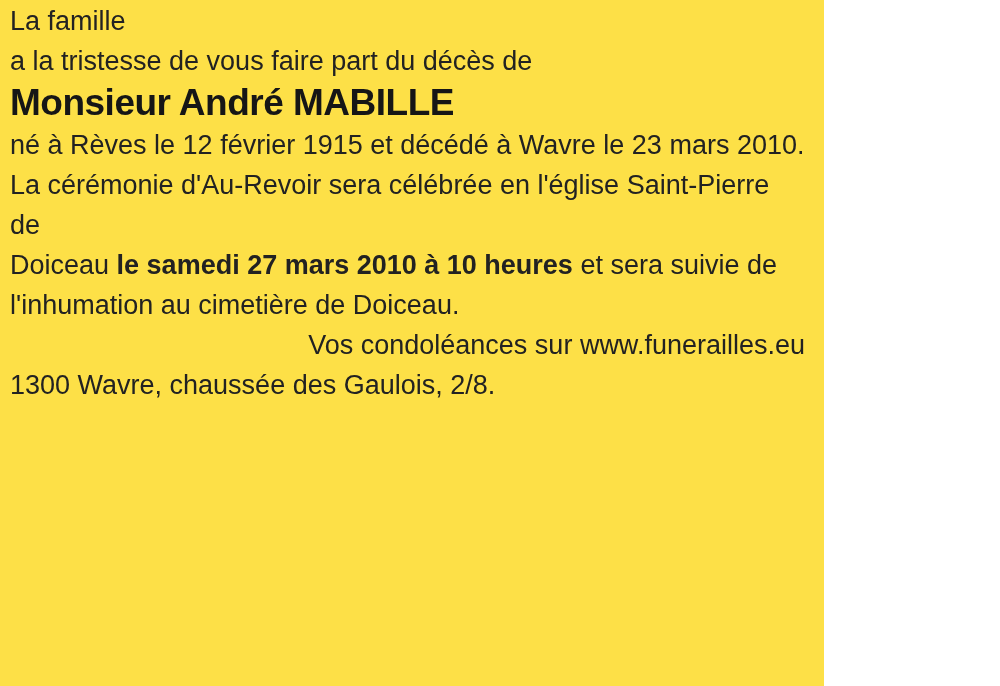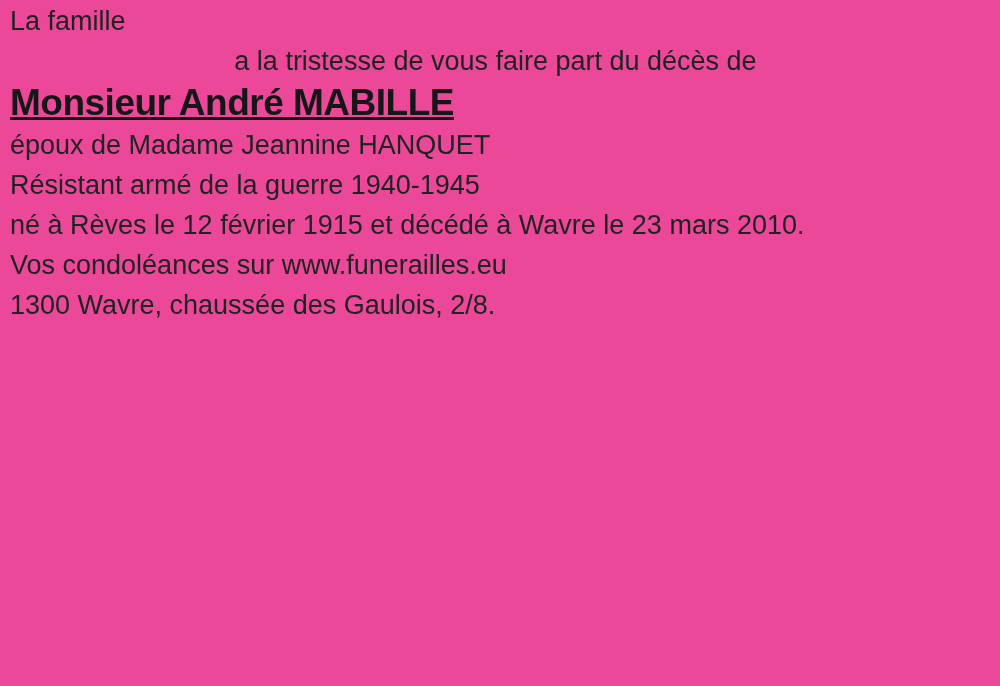--- a/index.html
+++ b/index.html
@@ -2,65 +2,65 @@
 <html lang="fr"><head>
   <meta charset="utf-8">
   <style>
     * { box-sizing: border-box; }
     html, body {
       margin: 0;
       padding: 0;
       background: #ffffff;
     }
     .page {
-      width: 1000px;
+      width: 824px;
       height: 686px;
       overflow: hidden;
-      background: #ec4899;
+      background: #fde047;
       color: #222222;
       font-family: "Liberation Sans", "DejaVu Sans", sans-serif;
       font-size: 27px;
       line-height: 40px;
       padding: 1px 19px 0 10px;
     }
     .page p { margin: 0; }
     .intro       { margin-top: 0; }
-    .lead        { margin-top: 44px; text-align: center; }
+    .lead        { margin-top: 44px; }
     .deceased-name {
       margin: 37px 0 0 0;
       font-size: 37px;
       line-height: 44px;
       font-weight: 700;
       color: #161616;
       letter-spacing: -0.5px;
-      text-decoration: underline;
     }
     .relation    { margin-top: 48px; }
     .life        { margin-top: 37px; }
     .ceremony    { margin-top: 11px; }
     .ceremony b  { font-weight: 700; }
-    .condolences { margin-top: 12px; }
+    .condolences { margin-top: 12px; text-align: right; }
     .address     { margin-top: 38px; }
   </style>
 </head>
 <body>
 
 <div class="page">
 
   <p class="intro">La famille</p>
 
   <p class="lead">a la tristesse de vous faire part du décès de</p>
 
   <p class="deceased-name">Monsieur André MABILLE</p>
 
-  <p class="relation">
-    <span>époux de Madame Jeannine HANQUET</span><br>
-    <span>Résistant armé de la guerre 1940-1945</span>
-  </p>
 
   <p class="life">né à Rèves le 12 février 1915 et décédé à Wavre le 23 mars 2010.</p>
 
+  <p class="ceremony">
+    <span>La cérémonie d'Au-Revoir sera célébrée en l'église Saint-Pierre de</span><br>
+    <span>Doiceau </span><b>le samedi 27 mars 2010 à 10 heures</b><span> et sera suivie de</span><br>
+    <span>l'inhumation au cimetière de Doiceau.</span>
+  </p>
 
   <p class="condolences">Vos condoléances sur www.funerailles.eu</p>
 
   <p class="address">1300 Wavre, chaussée des Gaulois, 2/8.</p>
 
 </div>
 
 </body></html>

